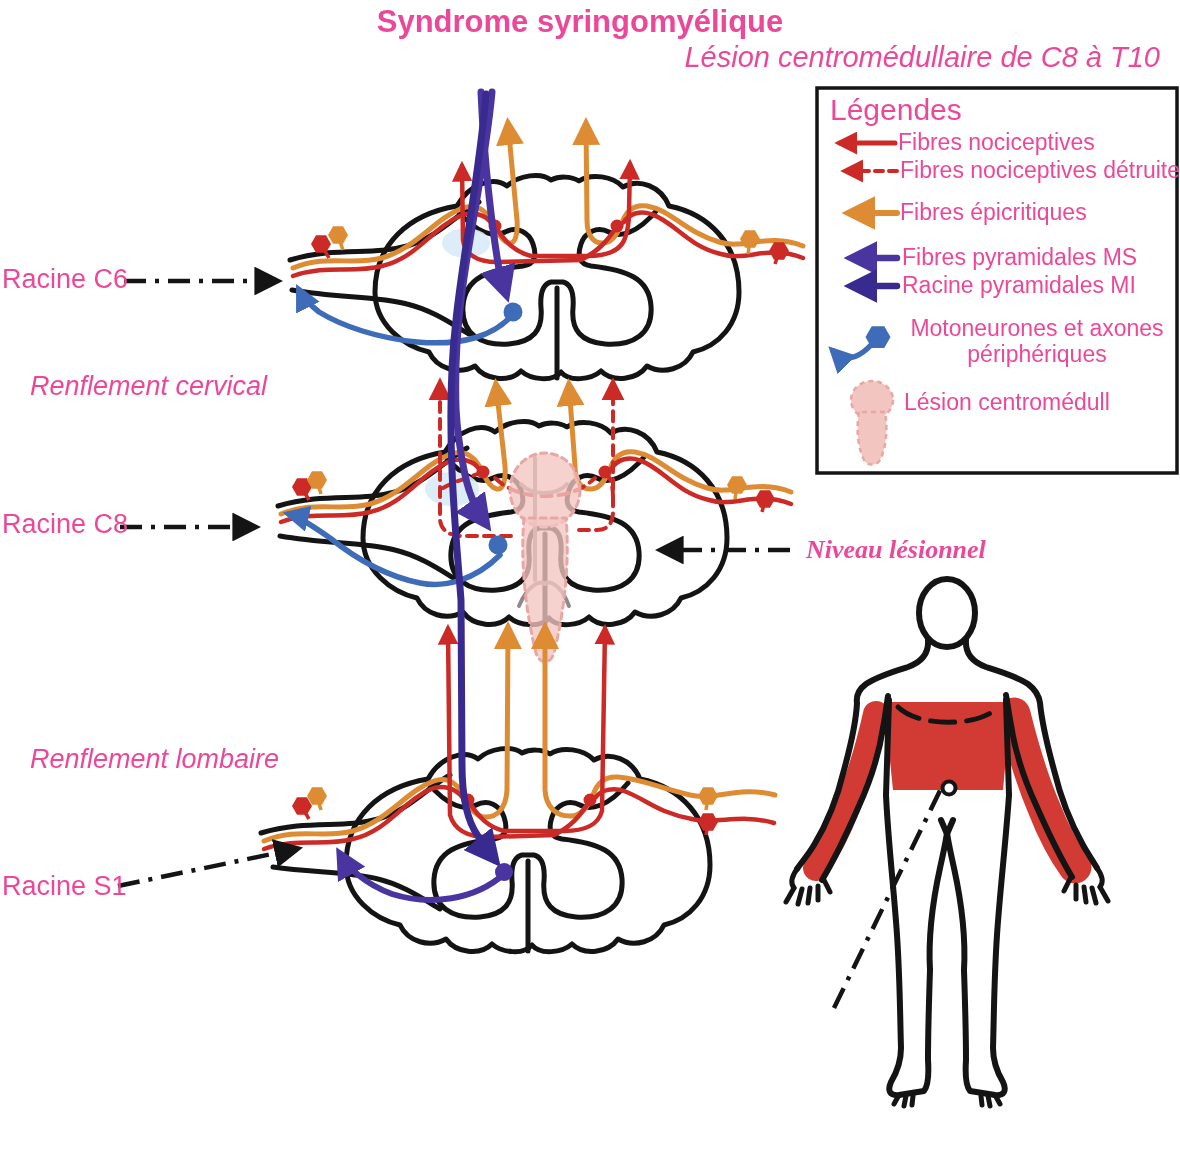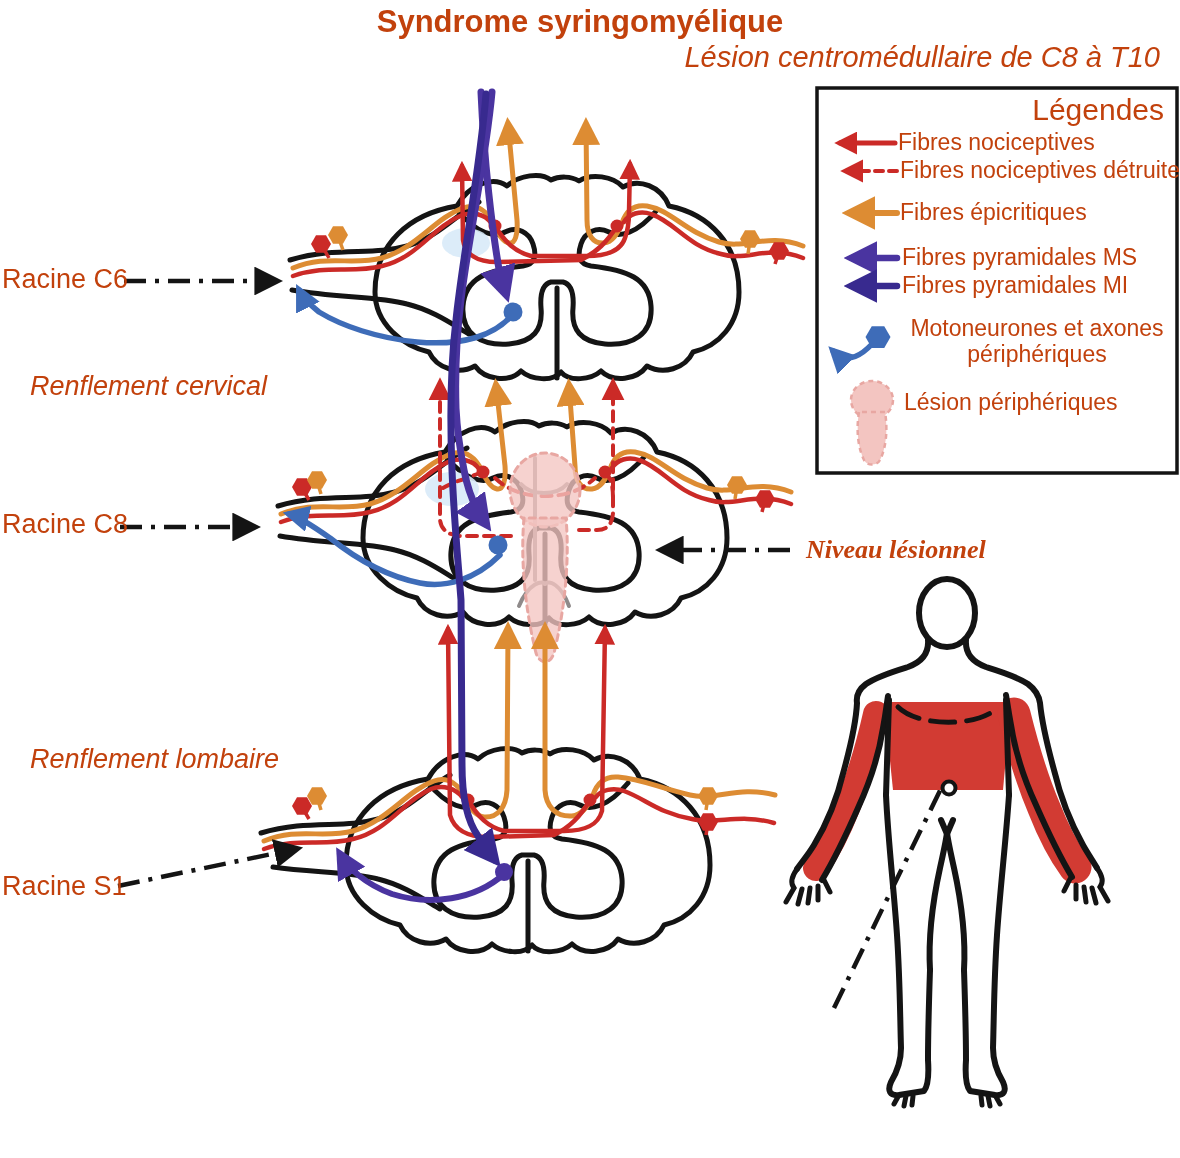--- a/index.html
+++ b/index.html
@@ -1,26 +1,26 @@
 <!DOCTYPE html>
 <html><head>
 <meta charset="utf-8">
 <style>
   html,body{margin:0;padding:0;background:#fff;}
   #stage{position:relative;width:1180px;height:1158px;background:#fff;overflow:hidden;
-         font-family:"Liberation Sans",sans-serif;color:#c2410c;}
+         font-family:"Liberation Sans",sans-serif;color:#ec4899;}
   #art{position:absolute;left:0;top:0;}
   .txt{position:absolute;white-space:nowrap;line-height:1.05;}
   .t-main{font-size:31px;font-weight:bold;text-align:center;width:1160px;left:0;}
   .t-sub{font-size:29px;font-style:italic;text-align:right;width:1160px;left:0;}
   .lbl{font-size:27px;}
   .lbl-i{font-size:27px;font-style:italic;text-align:right;}
   .serif-bi{font-family:"Liberation Serif",serif;font-weight:bold;font-style:italic;font-size:26px;}
   .serif{font-family:"Liberation Serif",serif;font-size:26px;}
-  .leg-title{font-size:30px;text-align:right;width:334px;}
+  .leg-title{font-size:30px;text-align:left;width:334px;}
   .leg{font-size:23px;text-align:center;}
   .leg-wrap{white-space:normal;width:266px;line-height:1.15;}
   .ln{stroke:#141414;stroke-width:5;stroke-linecap:round;stroke-linejoin:round;}
 </style>
 </head>
 <body>
 
 <div id="stage">
 
 <svg id="art" width="1180" height="1158" viewBox="0 0 1180 1158">
@@ -248,17 +248,17 @@
 <div class="txt lbl" style="left:2px;top:510px">Racine C8</div>
 <div class="txt lbl-i" style="left:30px;top:745px">Renflement lombaire</div>
 <div class="txt lbl" style="left:2px;top:872px">Racine S1</div>
 <div class="txt serif-bi" style="left:806px;top:536px">Niveau lésionnel</div>
 
 <div class="txt leg-title" style="left:830px;top:94px">Légendes</div>
 <div class="txt leg" style="left:898px;top:130px">Fibres nociceptives</div>
 <div class="txt leg" style="left:900px;top:158px">Fibres nociceptives détruites</div>
 <div class="txt leg" style="left:900px;top:200px">Fibres épicritiques</div>
 <div class="txt leg" style="left:902px;top:245px">Fibres pyramidales MS</div>
-<div class="txt leg" style="left:902px;top:273px">Fibres pyramidales MI</div>
+<div class="txt leg" style="left:902px;top:273px">Racine pyramidales MI</div>
 <div class="txt leg leg-wrap" style="left:904px;top:315px">Motoneurones et axones périphériques</div>
-<div class="txt leg" style="left:904px;top:390px">Lésion périphériques</div>
+<div class="txt leg" style="left:904px;top:390px">Lésion centromédull</div>
 
 </div>
 
 </body></html>

